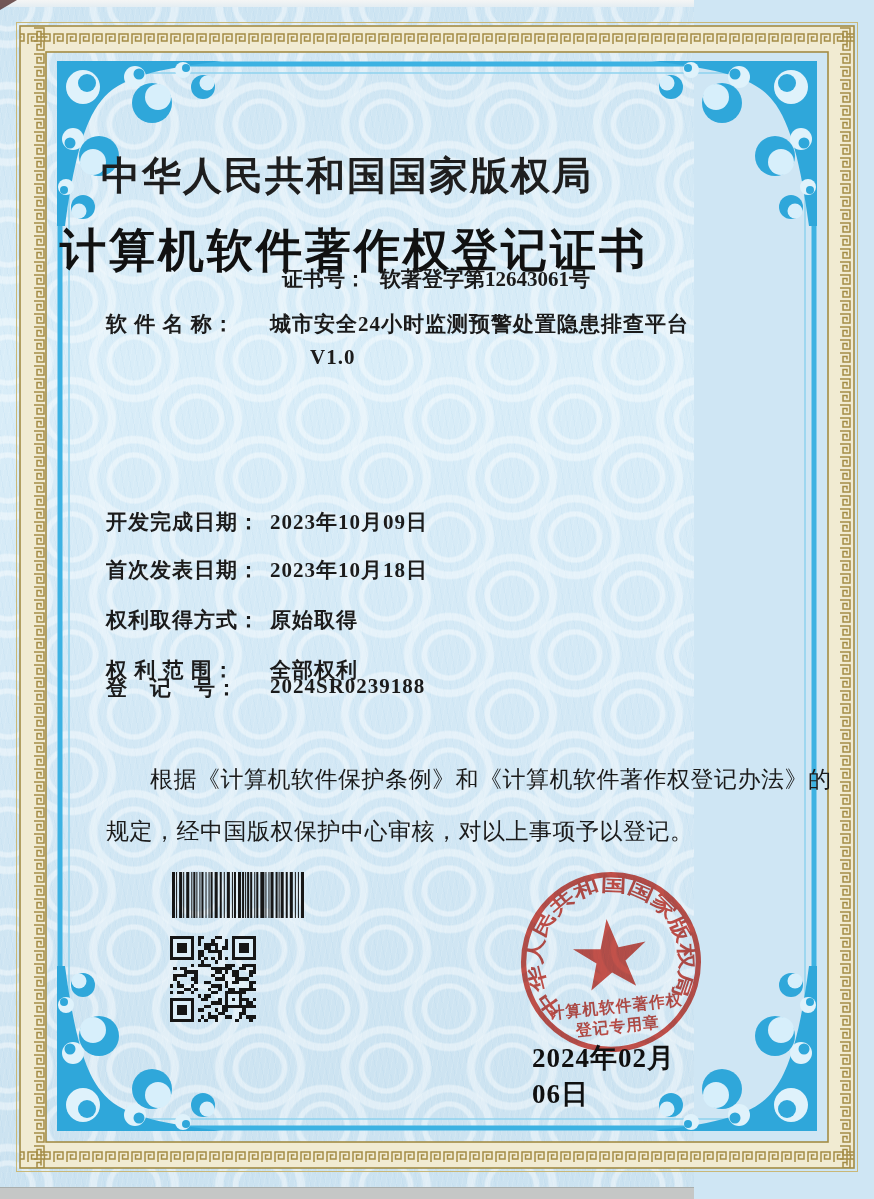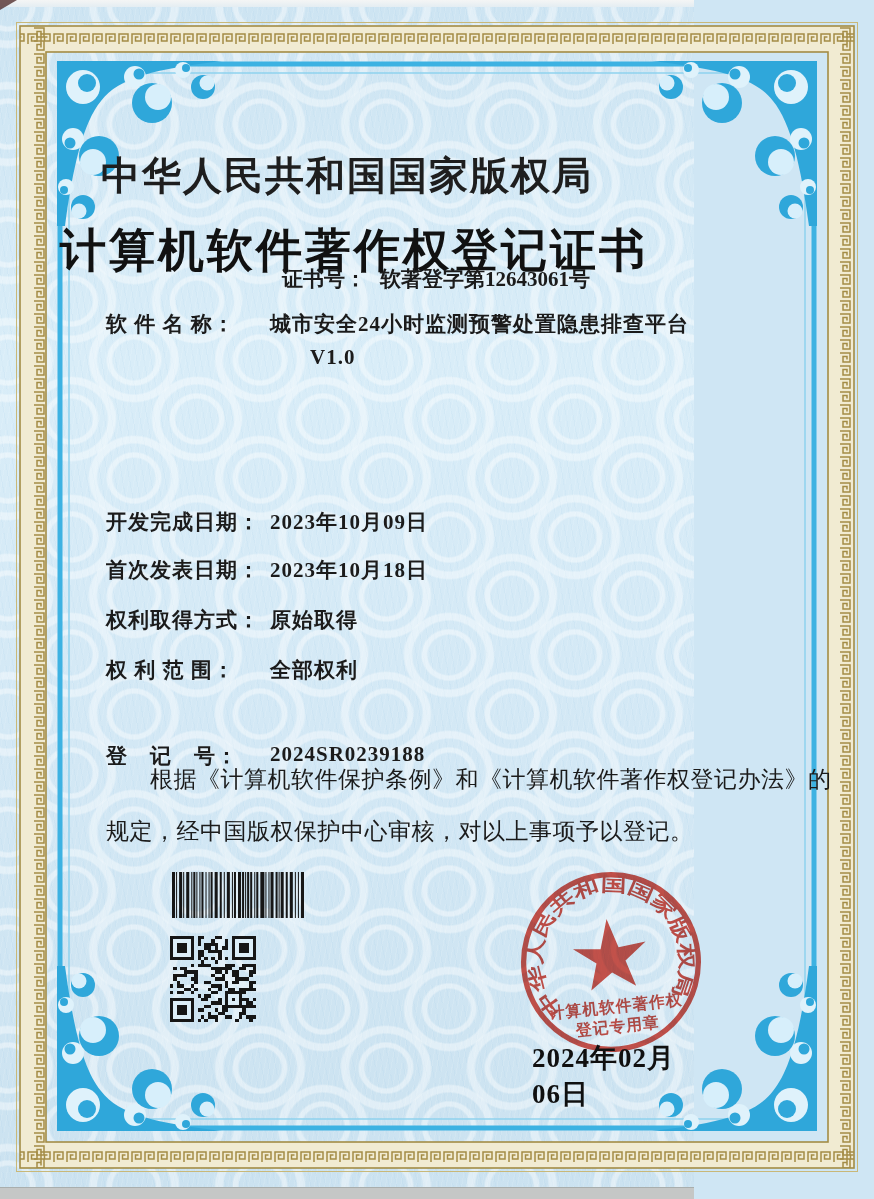--- a/index.html
+++ b/index.html
@@ -127,21 +127,21 @@
     <span class="val">2023年10月18日</span>
   </div>
   <div class="row" style="top:606px">
     <span class="lbl">权利取得方式：</span>
     <span class="val">原始取得</span>
   </div>
   <div class="row" style="top:656px">
     <span class="lbl">权 利 范 围：</span>
     <span class="val">全部权利</span>
   </div>
-  <div class="row" style="top:742px">
+  <div class="row" style="top:674px">
     <span class="lbl">登　记　号：</span>
     <span class="val">2024SR0239188</span>
   </div>
 
   <div class="stmt stmt1">根据《计算机软件保护条例》和《计算机软件著作权登记办法》的</div>
   <div class="stmt stmt2">规定，经中国版权保护中心审核，对以上事项予以登记。</div>
 
   <svg id="barcode" class="barcode" viewBox="0 0 130 46" preserveAspectRatio="none">
       <rect x="0" y="0" width="3" height="46" fill="#161616"></rect>
       <rect x="4" y="0" width="1" height="46" fill="#161616"></rect>

